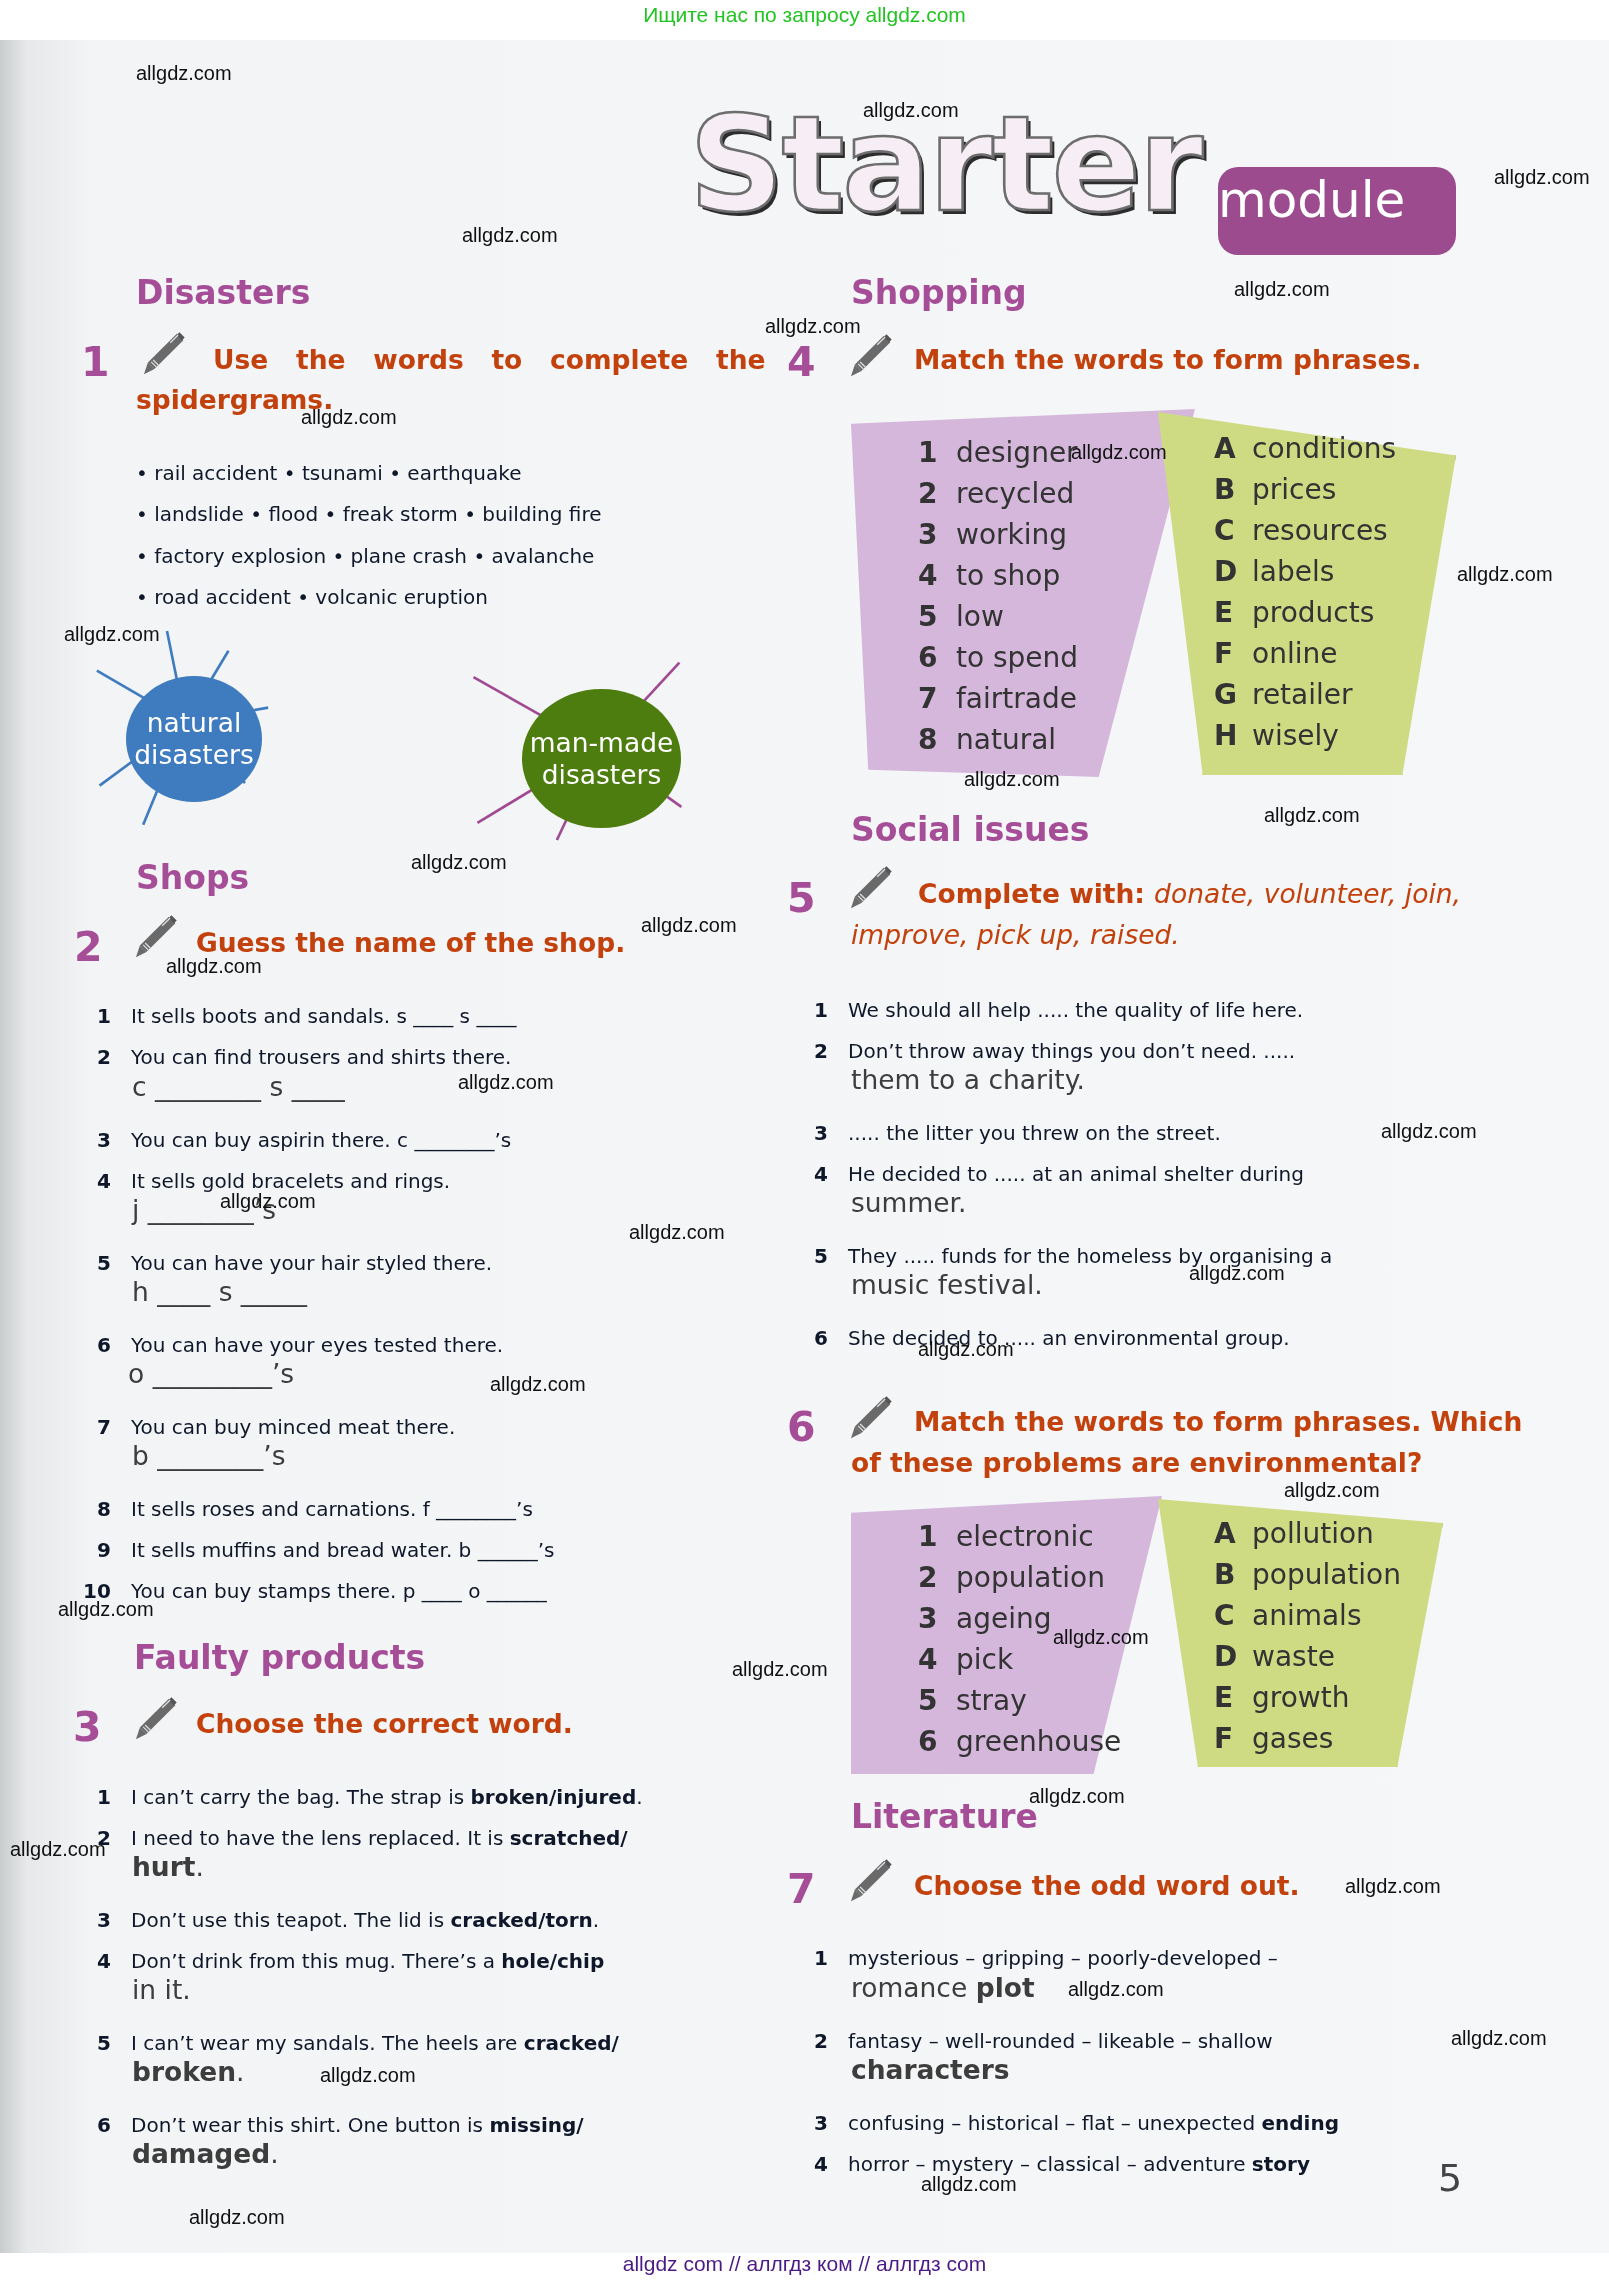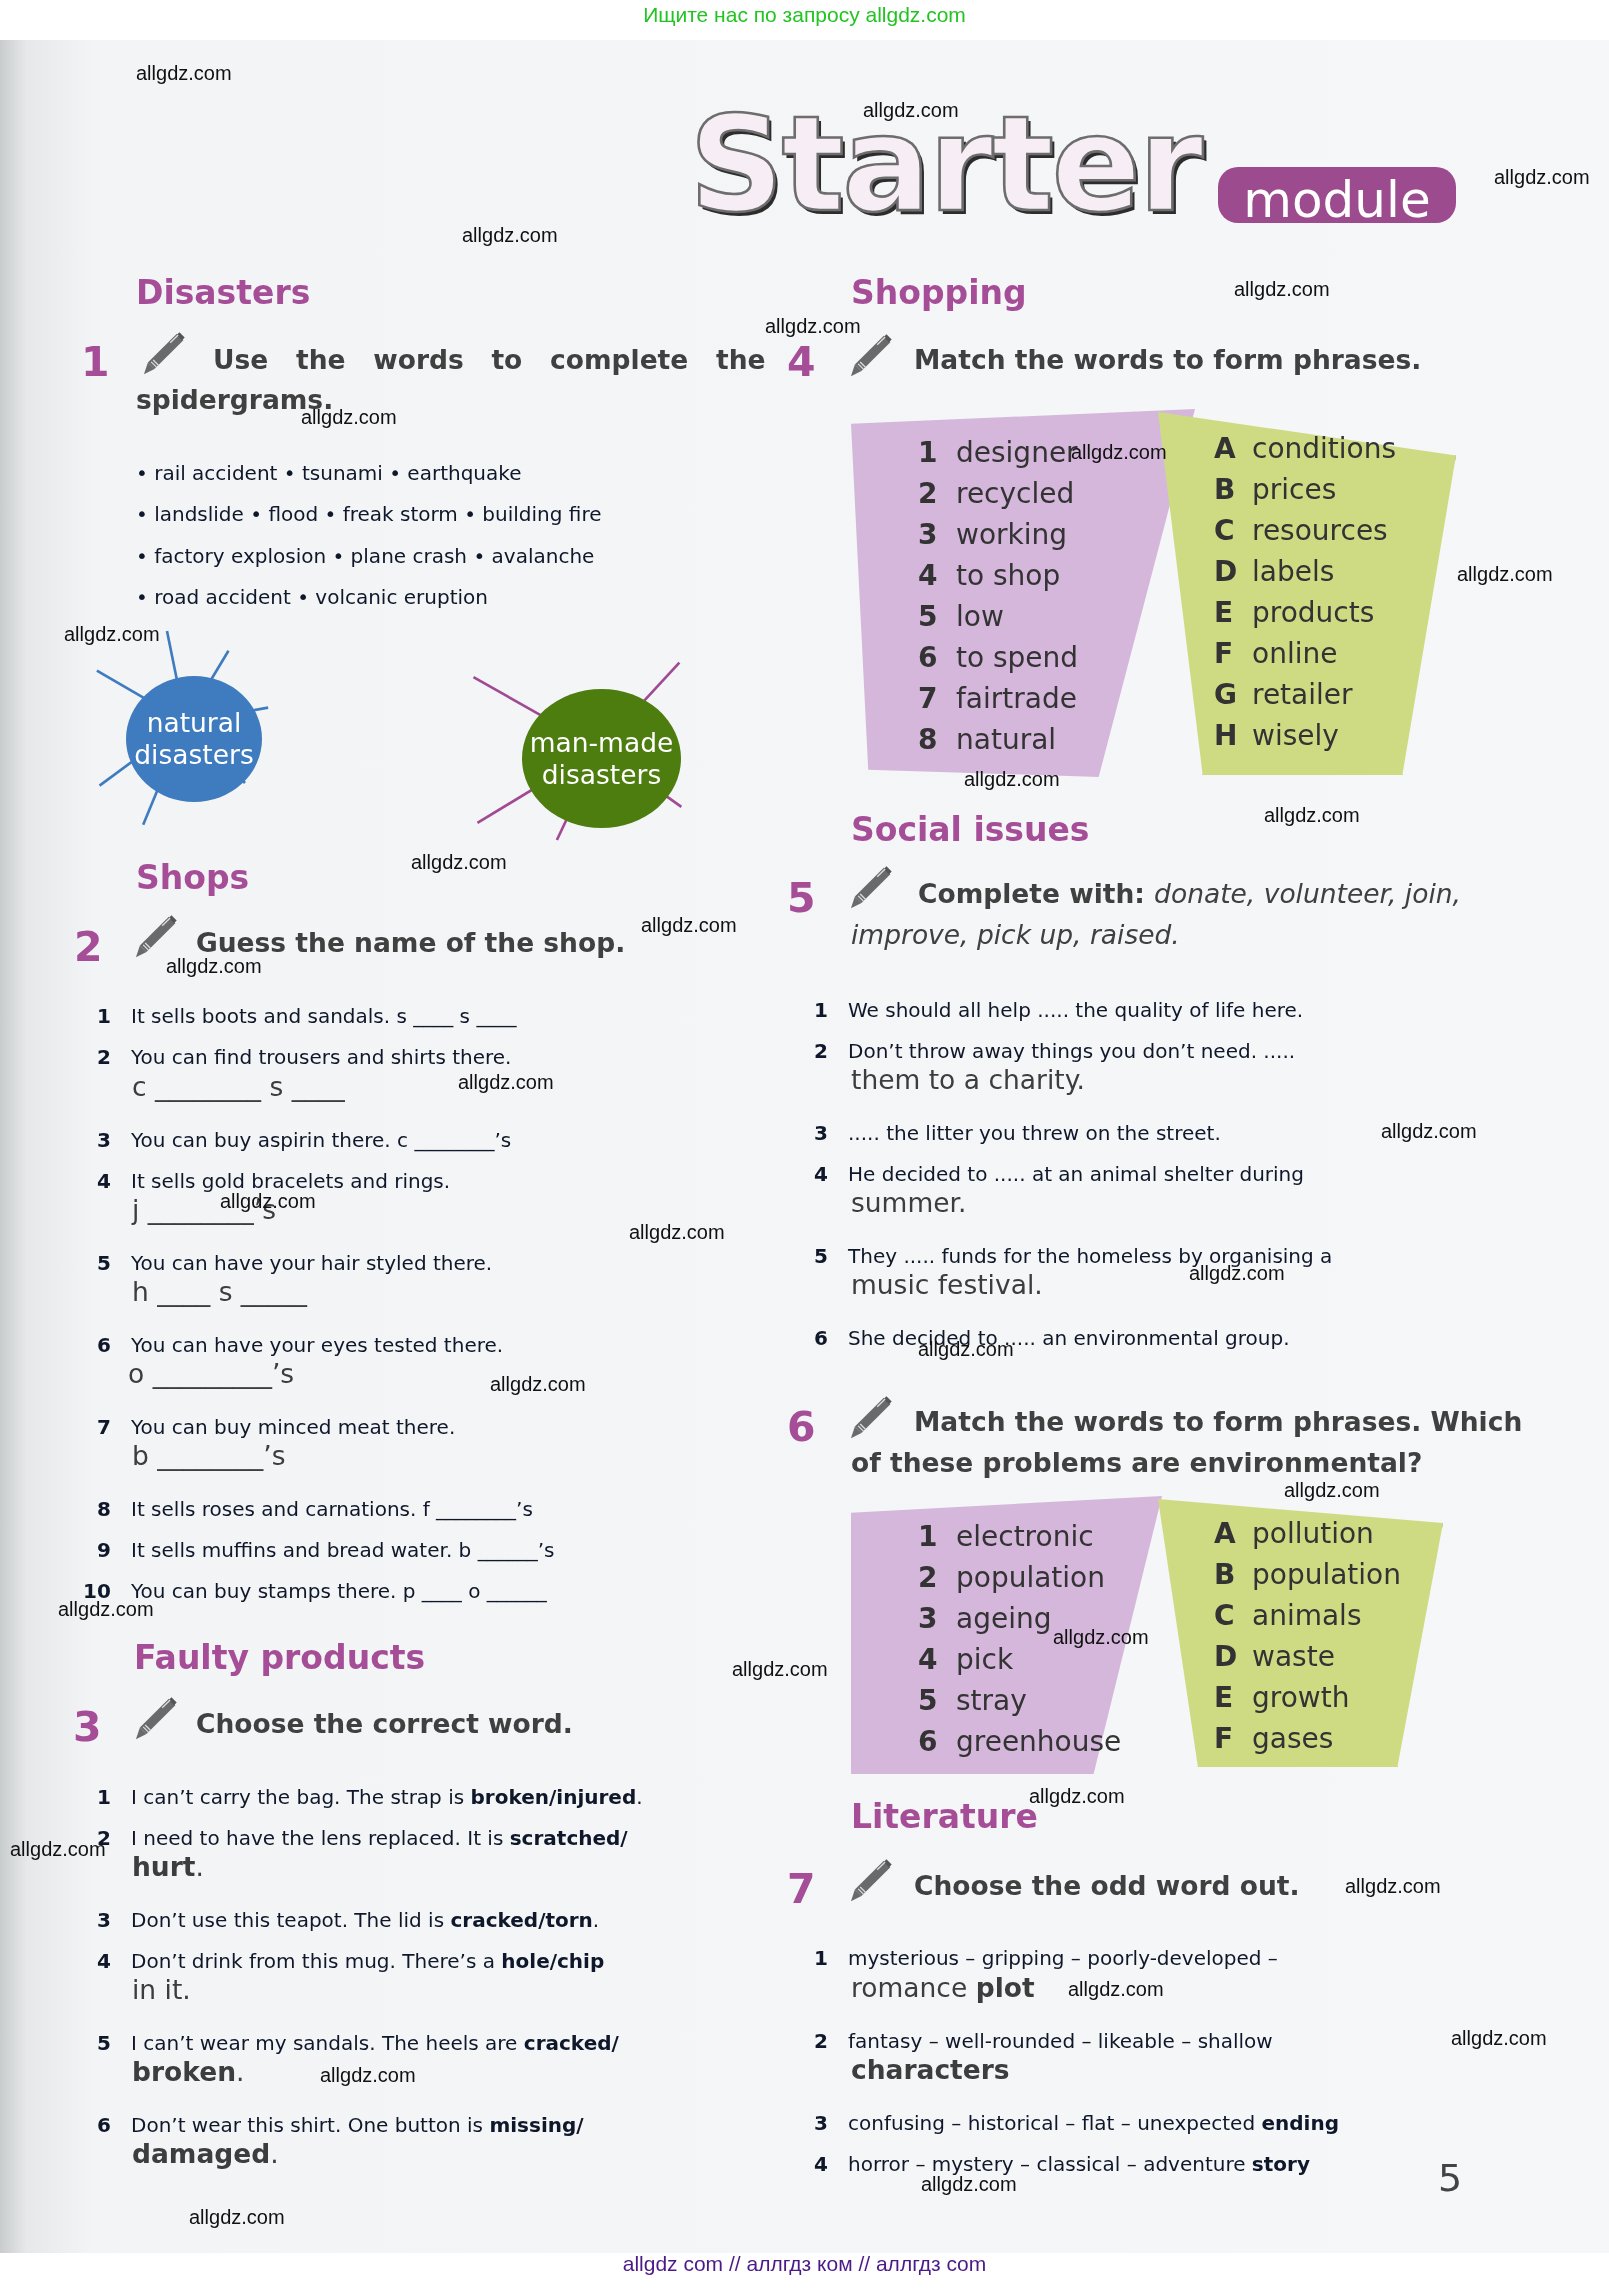--- a/index.html
+++ b/index.html
@@ -11,26 +11,26 @@
   .page {
     position:absolute; left:0; top:40px; width:1609px; height:2213px;
     background:linear-gradient(90deg,#c9cccd 0px,#e6e8e9 26.5px,#f3f4f5 93px,#f6f7f8 100%);
   }
   .abs { position:absolute; }
   .topbar { position:absolute; top:2.6px; left:0; width:100%; text-align:center; font-family:"Liberation Sans",sans-serif; font-size:21px; color:#22c422; }
   .footer { position:absolute; top:2252px; left:0; width:100%; text-align:center; font-family:"Liberation Sans",sans-serif; font-size:21px; color:#4b1a87; }
   .wm { position:absolute; font-family:"Liberation Sans",sans-serif; font-size:20px; color:#111; white-space:nowrap; }
 
   .title-big { position:absolute; left:689px; top:98px; font-family:"DejaVu Sans",sans-serif; font-weight:bold; font-size:132px; letter-spacing:-2.6px; color:#f7eef5; -webkit-text-stroke:2.6px #6d6d6d; text-shadow:3.3px 4px 0 #2c2c2c; line-height:1; }
-  .module-pill { position:absolute; left:1218px; top:167px; width:238px; height:56px; background:#9c4b8e; border-radius:20px; color:#fff; font-size:50px; text-align:center; line-height:66px; }
+  .module-pill { position:absolute; left:1218px; top:167px; width:238px; height:88px; background:#9c4b8e; border-radius:20px; color:#fff; font-size:50px; line-height:66px; }
 
   .section { position:absolute; font-weight:bold; font-size:33px; color:#a54d97; }
   .exnum { position:absolute; font-weight:bold; font-size:41px; color:#a54d97; }
   .pencil { position:absolute; width:46px; height:46px; }
-  .instr { position:absolute; font-weight:bold; font-size:26.5px; color:#404040; white-space:nowrap; }
+  .instr { position:absolute; font-weight:bold; font-size:26.5px; color:#c2410c; white-space:nowrap; }
   .instr i { font-weight:normal; }
   .line { position:absolute; font-size:20px; color:#0f172a; white-space:nowrap;margin-top:16px; }
   .line .n { font-weight:bold; display:inline-block; width:34px; }
   .line b { font-weight:bold; }
   .cont { position:absolute; font-size:26.5px; color:#3d3d3d; white-space:nowrap; }
 
   .box-purple { position:absolute; background:#d5b7dc; }
   .box-green { position:absolute; background:#cfdb83; box-shadow:6.6px 6.6px 5.3px rgba(60,60,60,0.55); }
   .match-item { position:absolute; font-size:28px; color:#333; white-space:nowrap; }
   .match-item .k { font-weight:bold; display:inline-block; width:38px; }

